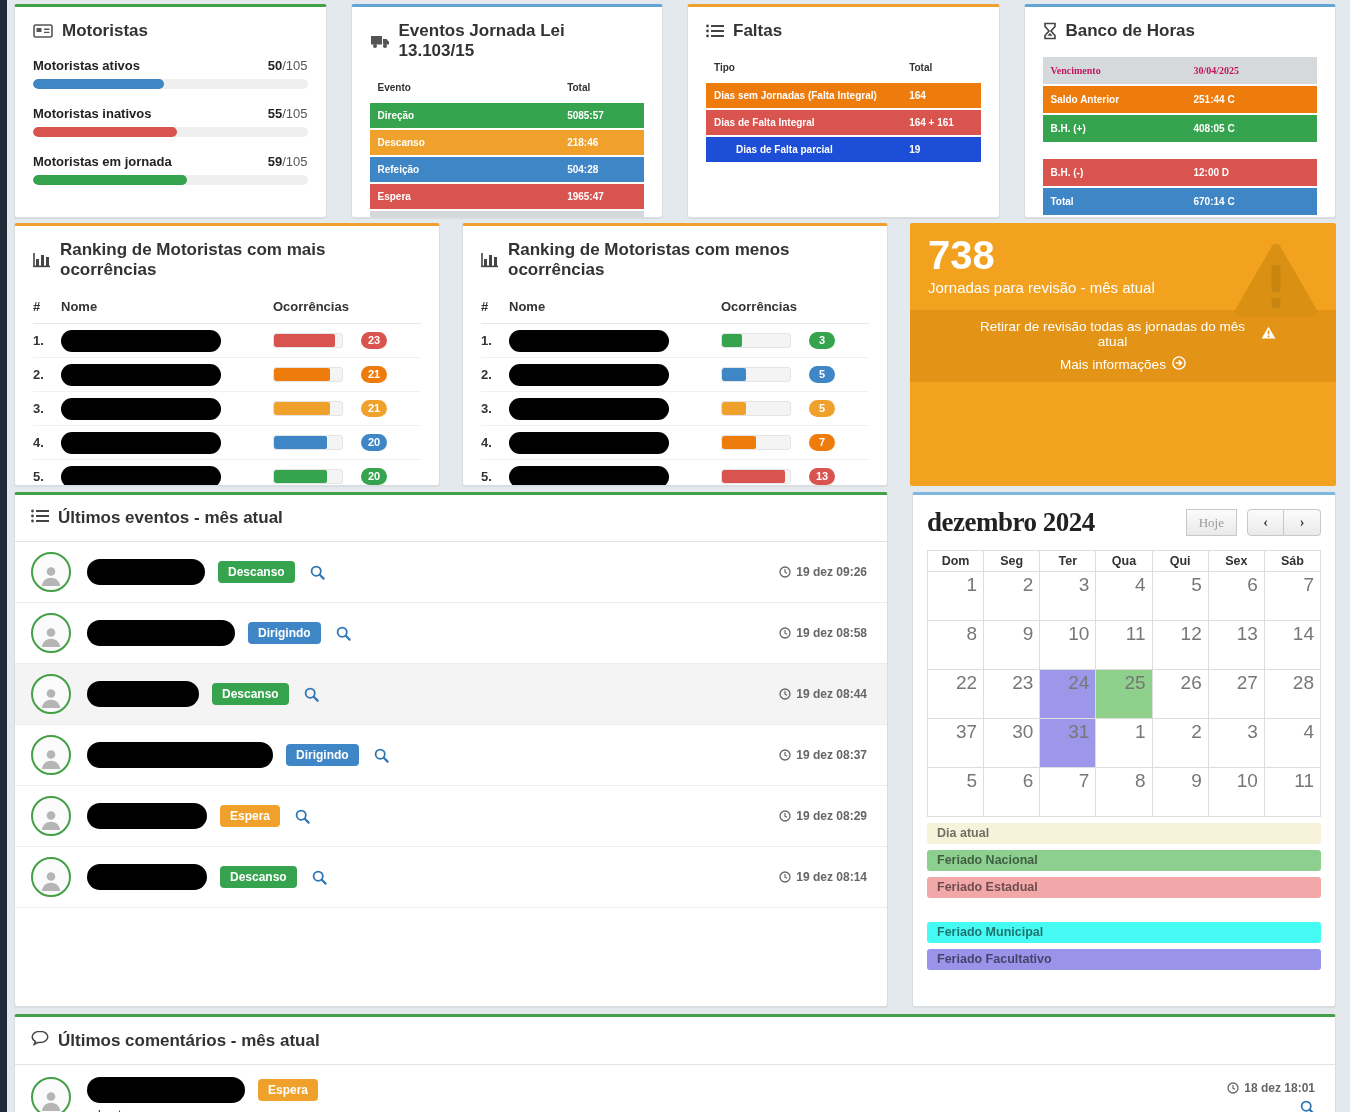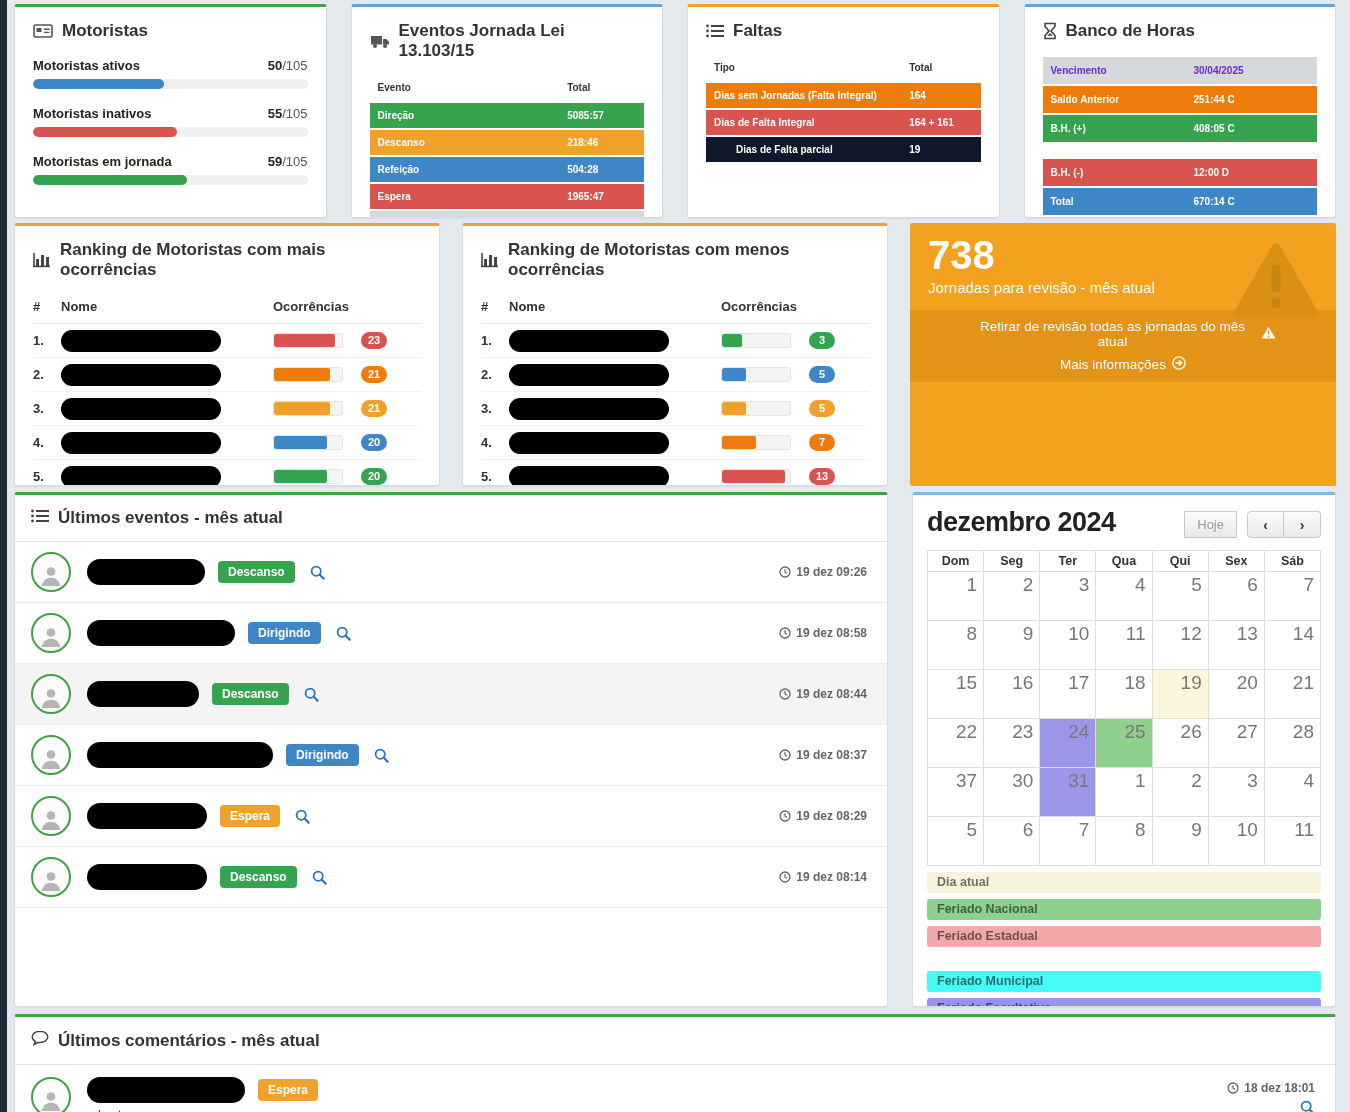--- a/index.html
+++ b/index.html
@@ -88,21 +88,21 @@
   .ev-row.striped { background: #f4f4f4; }
   .avatar { width: 40px; height: 40px; border-radius: 50%; border: 2px solid #43a047; background: #fbfbfb;
             display: flex; align-items: flex-end; justify-content: center; overflow: hidden; flex: none; }
   .name-pill { height: 26px; border-radius: 13px; background: #000; margin-left: 16px; flex: none; }
   .badge { margin-left: 13px; padding: 4px 10px; border-radius: 4px; color: #fff; font-size: 12px; font-weight: bold; flex: none; }
   .sicon { margin-left: 15px; display: inline-flex; cursor: pointer; }
   .ev-time { margin-left: auto; display: flex; align-items: center; gap: 5px; font-size: 12px; font-weight: bold; color: #666; }
 
   
   .cal-pad { padding: 12px 14px; }
-  .cal-top { display: flex; align-items: flex-end; }
+  .cal-top { display: flex; align-items: center; font-family: Liberation Serif, serif; }
   .cal-title { font-size: 27px; font-weight: bold; color: #222; letter-spacing: -0.5px; }
   .cal-btns { margin-left: auto; display: flex; gap: 10px; }
   .btn { border: 1px solid #c8c8c8; background: linear-gradient(#fcfcfc, #e9e9e9); border-radius: 0;
          font-size: 13px; height: 27px; cursor: pointer; color: #333; font-family: inherit; }
   .btn-hoje { padding: 0 12px; color: #9a9a9a; }
   .btn-nav { width: 37px; font-size: 14px; font-weight: bold; }
   .btn-prev { border-radius: 4px 0 0 4px; }
   .btn-next { border-radius: 0 4px 4px 0; border-left: none; }
   .btn-group { display: flex; }
   table.cal { width: 100%; border-collapse: collapse; margin-top: 12px; }
@@ -214,36 +214,36 @@
       </span>
       <span>Faltas</span>
     </h2>
     <div class="ctable" id="faltas-table" style="--c2:74%">
       <div class="thead-row">
         <span>Tipo</span>
         <span class="tval">Total</span>
       </div>
     <div class="trow" style="background: rgb(238, 124, 13);"><span>Dias sem Jornadas (Falta Integral)</span><span class="tval">164</span></div>
         <div class="trow" style="background: rgb(217, 83, 79);"><span>Dias de Falta Integral</span><span class="tval">164 + 161</span></div>
-        <div class="trow" style="background: #0f172a; padding-left: 30px;"><span>Dias de Falta parcial</span><span class="tval">19</span></div>
+        <div class="trow" style="background: #1d4ed8; padding-left: 30px;"><span>Dias de Falta parcial</span><span class="tval">19</span></div>
       </div>
   </section>
 
   <section class="card bt-blue h-row1 card-pad">
     <h2 class="card-title">
       <span class="ticon">
         <svg width="14" height="18" viewBox="0 0 14 18">
             <path d="M2 1.5h10v3L8 9l4 4.5v3H2v-3L6 9 2 4.5z" fill="none" stroke="#444" stroke-width="1.6"></path>
             <path d="M4.3 13.8h5.4L7 10.9z" fill="#444"></path>
           </svg>
       </span>
       <span>Banco de Horas</span>
     </h2>
     <div class="ctable banco" id="banco-table" style="--c2:55%">
-        <div class="trow" style="background: rgb(214, 217, 220); color: #6d28d9;"><span>Vencimento</span><span class="tval">30/04/2025</span></div>
+        <div class="trow" style="background: rgb(214, 217, 220); color: #be185d; font-family: Liberation Serif, serif;"><span>Vencimento</span><span class="tval">30/04/2025</span></div>
         <div class="trow" style="background: rgb(238, 124, 13);"><span>Saldo Anterior</span><span class="tval">251:44 C</span></div>
         <div class="trow" style="background: rgb(54, 164, 78);"><span>B.H. (+)</span><span class="tval">408:05 C</span></div>
         <div class="trow" style="background: rgb(217, 83, 79); margin-top: 17px;"><span>B.H. (-)</span><span class="tval">12:00 D</span></div>
         <div class="trow" style="background: rgb(62, 134, 198);"><span>Total</span><span class="tval">670:14 C</span></div>
       </div>
   </section>
 </div>
 
 <div class="grid-row row2">
 
@@ -639,29 +639,20 @@
             <td>7</td>
           </tr>
           <tr>
             <td>8</td>
             <td>9</td>
             <td>10</td>
             <td>11</td>
             <td>12</td>
             <td>13</td>
             <td>14</td>
-          </tr>
-          <tr>
-            <td>15</td>
-            <td>16</td>
-            <td>17</td>
-            <td>18</td>
-            <td class="today">19</td>
-            <td>20</td>
-            <td>21</td>
           </tr>
           <tr>
             <td>22</td>
             <td>23</td>
             <td class="fac">24</td>
             <td class="nac">25</td>
             <td>26</td>
             <td>27</td>
             <td>28</td>
           </tr>

